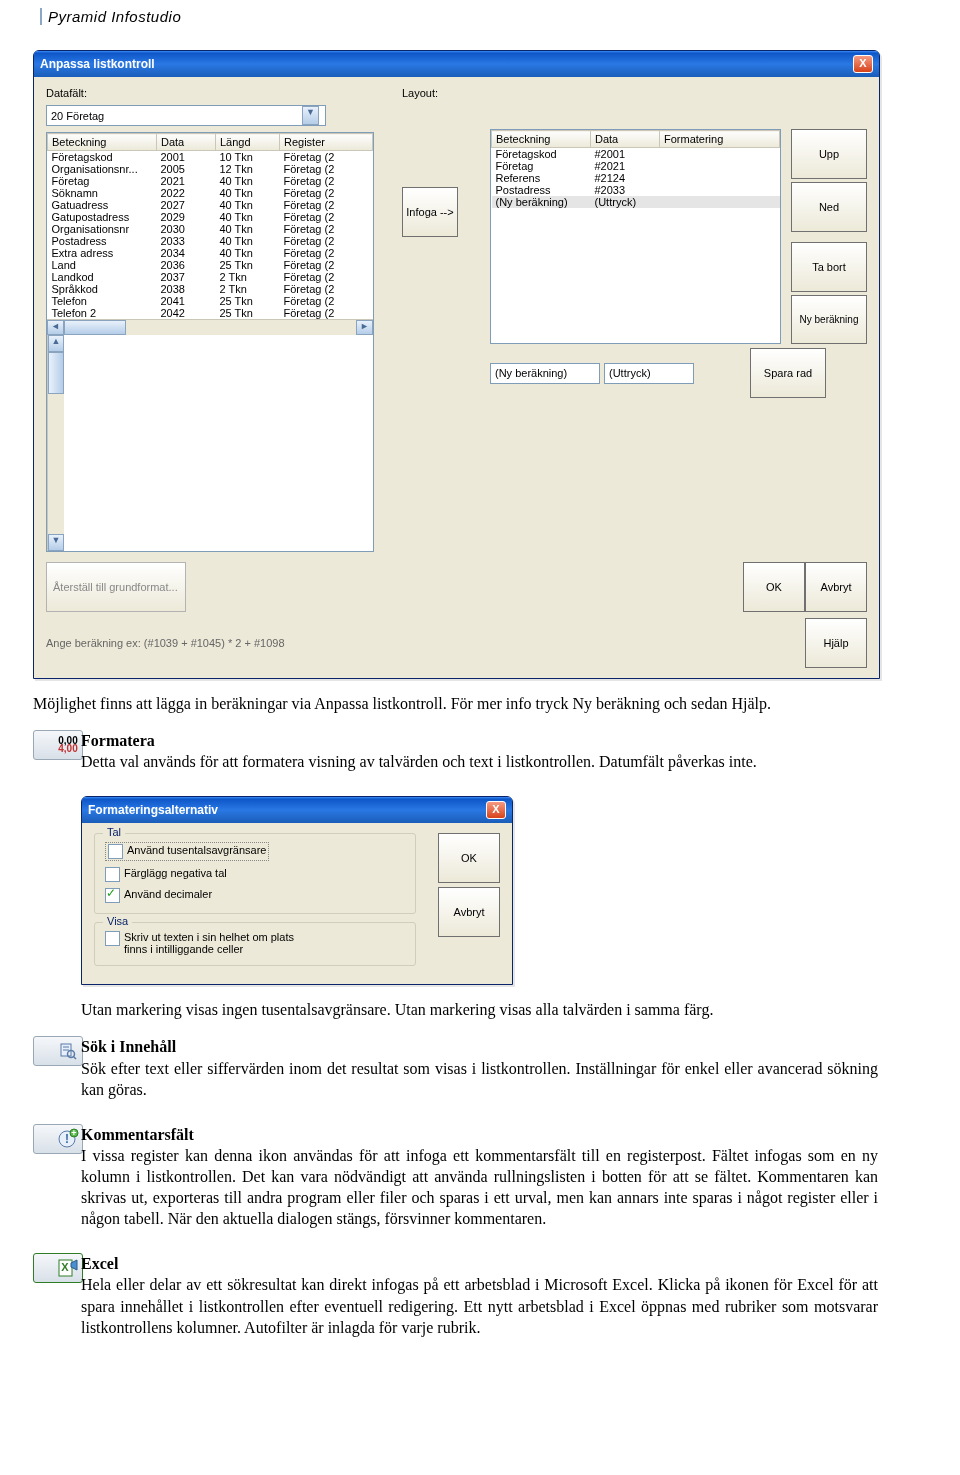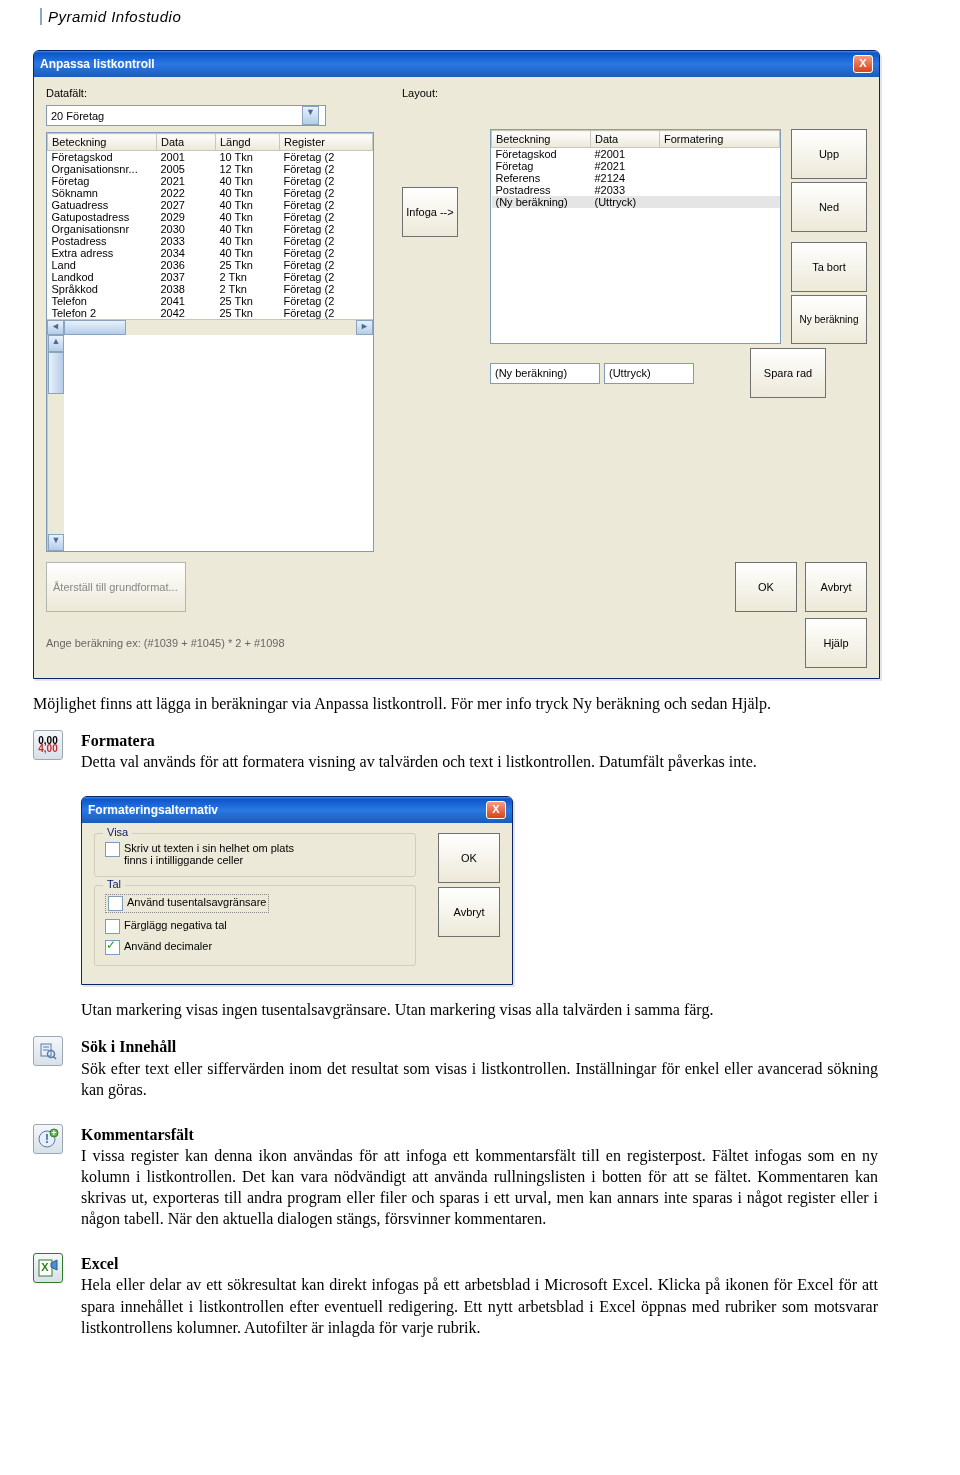--- a/index.html
+++ b/index.html
@@ -149,20 +149,21 @@
 
   .icon-box {
     width: 28px; height: 28px;
     border: 1px solid #9aa7b5;
     background: linear-gradient(to bottom,#f5f7fa,#d8e0e8);
     border-radius: 3px;
     display:flex; align-items:center; justify-content:center;
     font-size: 10px;
     font-family: Arial;
     font-weight: bold;
+    padding-left: 20px;
   }
 
   
   .chk {
     width:13px;height:13px;border:1px solid #7f9db9;background:#fff;display:inline-block;vertical-align:middle;margin-right:4px;position:relative;
   }
   .chk.checked::after {
     content:"✓"; position:absolute; left:0;top:-3px; font-size:12px; color:#21a121;
   }
   .grp {
@@ -370,21 +371,21 @@
             </div>
             <div style="display:flex; gap:4px; margin-top:4px; align-items:center;">
               <input class="win-input" style="width: 100px;" value="(Ny beräkning)">
               <input class="win-input" style="width: 80px;" value="(Uttryck)">
               <div style="flex:0 0 48px;"></div>
               <button class="win-btn" style="min-width:76px;">Spara rad</button>
             </div>
           </div>
         </div>
 
-        <div style="display:flex; align-items:center; margin-top:10px; gap:8px;">
+        <div style="display:flex; align-items:center; margin-top:10px; gap:0;">
           <button class="win-btn disabled" style="min-width:140px;text-align:left;padding-left:6px;">Återställ till grundformat...</button>
           <div style="flex:1;"></div>
           <button class="win-btn">OK</button>
           <button class="win-btn">Avbryt</button>
         </div>
         <div style="display:flex; align-items:center; margin-top:6px; ">
           <span class="lbl" style="color:#666;">Ange beräkning ex: (#1039 + #1045) * 2 + #1098</span>
           <div style="flex:1;"></div>
           <button class="win-btn">Hjälp</button>
         </div>
@@ -410,35 +411,35 @@
 
     <div class="win-dialog" style="width:430px; margin-left:48px;">
       <div class="titlebar">
         <span>Formateringsalternativ</span>
         <span class="close-x">X</span>
       </div>
       <div class="dlg-body">
         <div style="display:flex; gap:14px;">
           <div style="flex:1;">
             <div class="grp">
+              <span class="legend">Tal</span>
+              <div style="border:1px dotted #888;padding:1px 2px;display:inline-block;">
+                <span class="chk"></span><span class="lbl">Använd tusentalsavgränsare</span>
+              </div>
+              <div style="margin-top:6px;">
+                <span class="chk"></span><span class="lbl">Färglägg negativa tal</span>
+              </div>
+              <div style="margin-top:6px;">
+                <span class="chk checked"></span><span class="lbl">Använd decimaler</span>
+              </div>
+            </div>
+            <div class="grp">
               <span class="legend">Visa</span>
               <div>
                 <span class="chk"></span><span class="lbl" style="display:inline-block;width:180px;vertical-align:top;">Skriv ut texten i sin helhet om plats finns i intilliggande celler</span>
-              </div>
-            </div>
-            <div class="grp">
-              <span class="legend">Tal</span>
-              <div style="border:1px dotted #888;padding:1px 2px;display:inline-block;">
-                <span class="chk"></span><span class="lbl">Använd tusentalsavgränsare</span>
-              </div>
-              <div style="margin-top:6px;">
-                <span class="chk"></span><span class="lbl">Färglägg negativa tal</span>
-              </div>
-              <div style="margin-top:6px;">
-                <span class="chk checked"></span><span class="lbl">Använd decimaler</span>
               </div>
             </div>
           </div>
           <div style="flex:0 0 70px;display:flex;flex-direction:column;gap:4px;align-items:flex-end;">
             <button class="win-btn">OK</button>
             <button class="win-btn">Avbryt</button>
           </div>
         </div>
       </div>
     </div>

